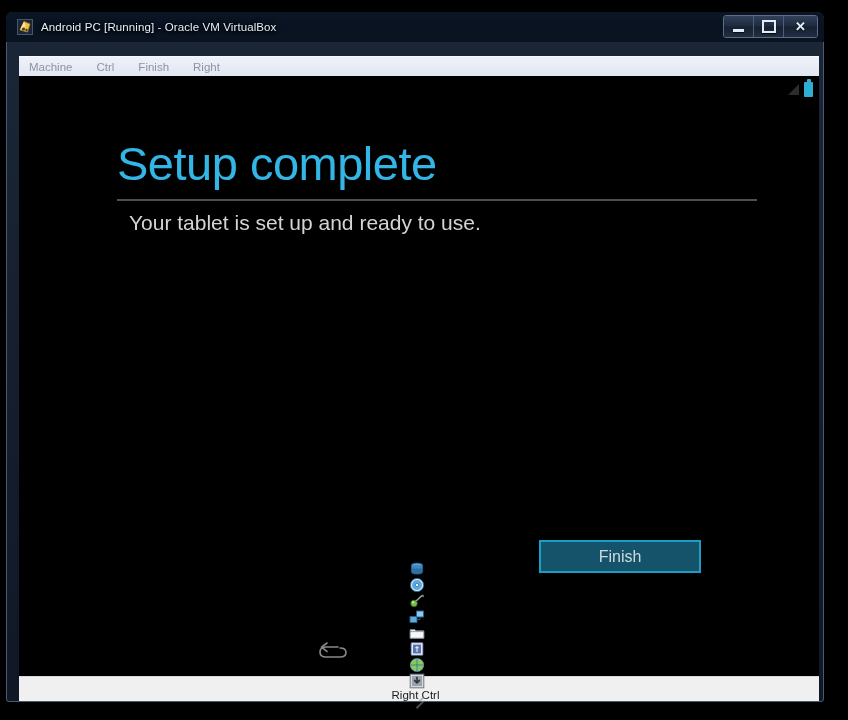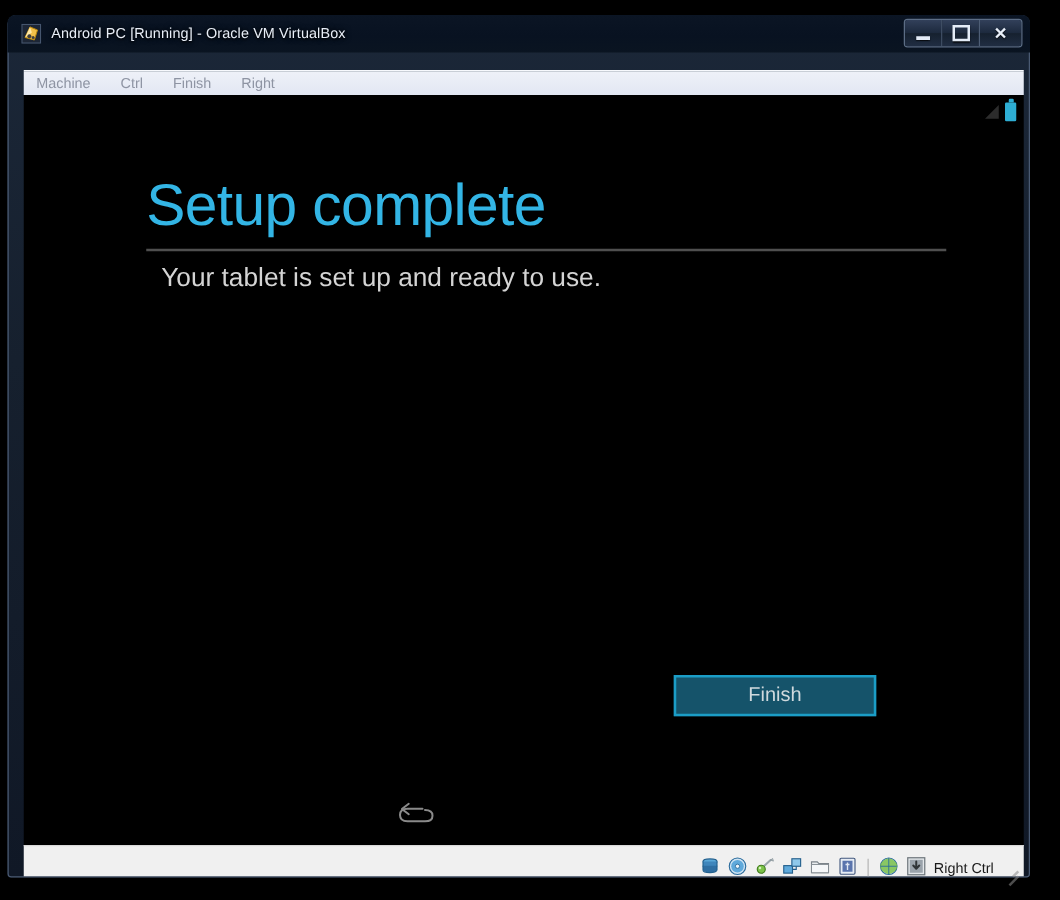--- a/index.html
+++ b/index.html
@@ -237,24 +237,25 @@
   
   #vbox-statusbar {
     position: absolute;
     left: 13px;
     top: 664px;
     width: 800px;
     height: 25px;
     background: #f0f0f0;
     border-top: 1px solid #d9d9d9;
     display: flex;
-    align-items: flex-end;
+    align-items: center;
     justify-content: flex-end;
     box-sizing: border-box;
     padding-right: 4px;
+    flex-direction: column;
   }
   .sb-icon {
     width: 16px;
     height: 16px;
     margin: 0 3px;
     position: relative;
     flex: 0 0 auto;
   }
   .sb-sep {
     width: 1px;

